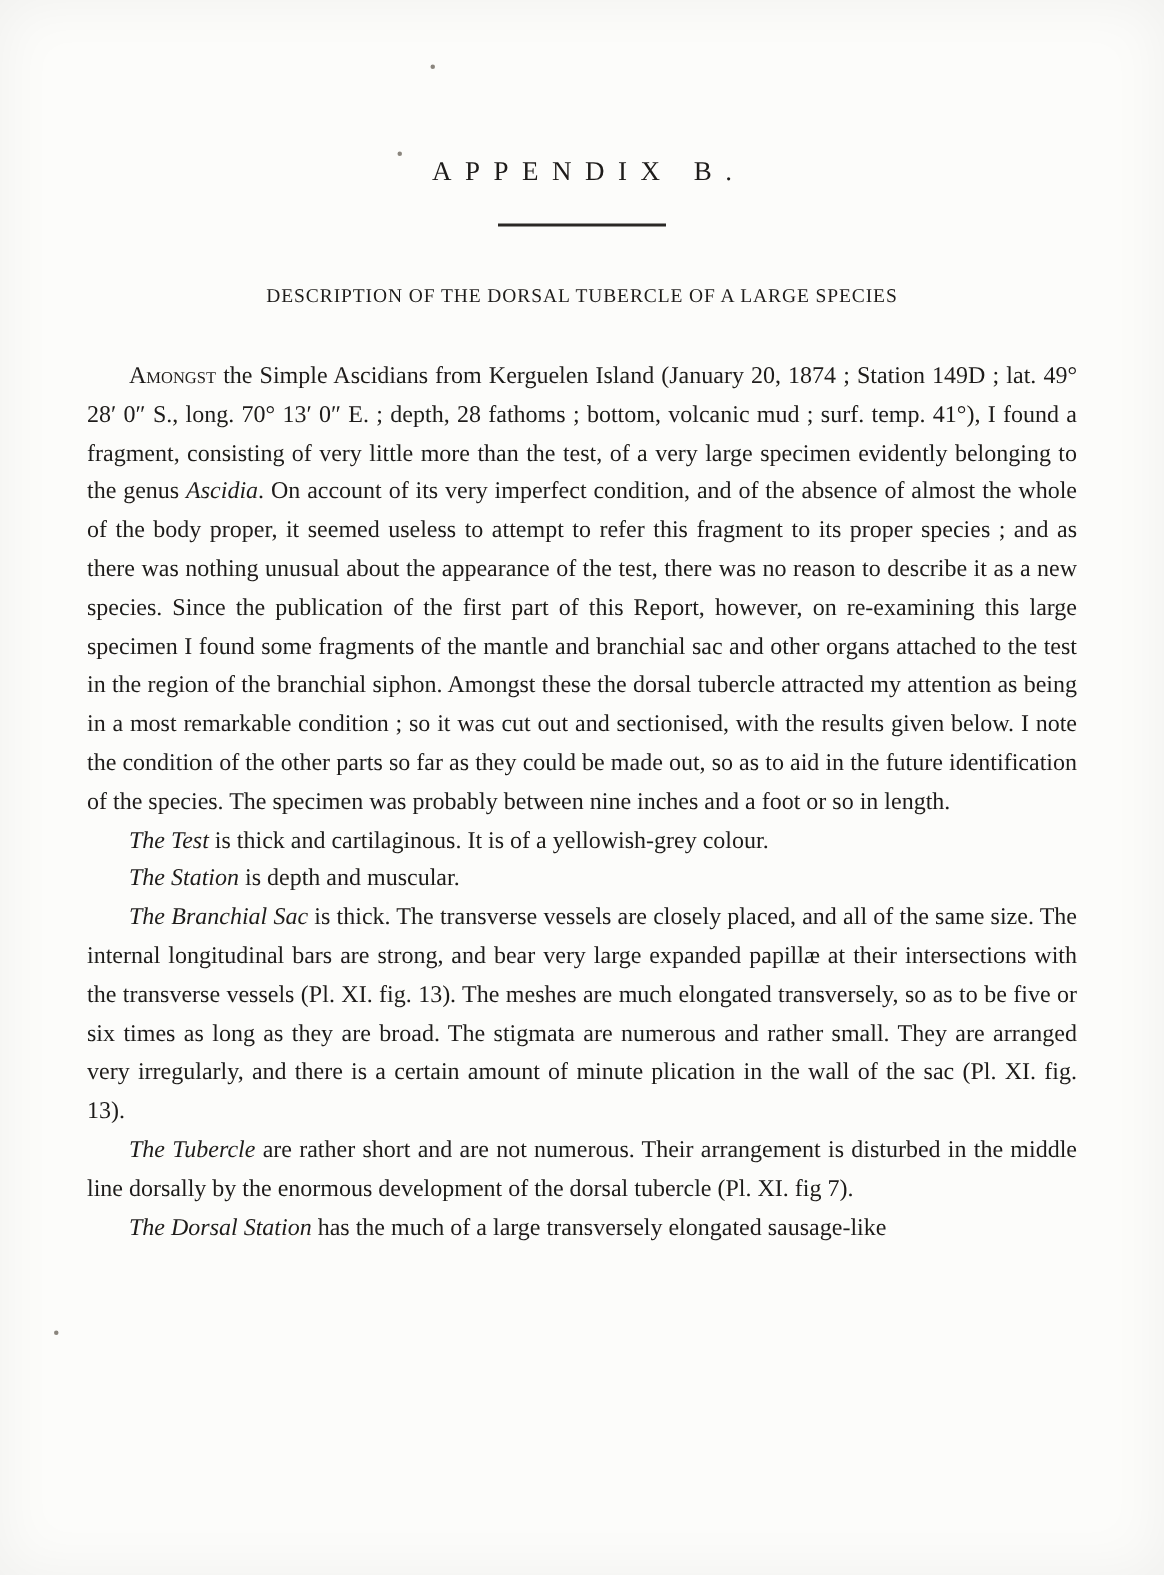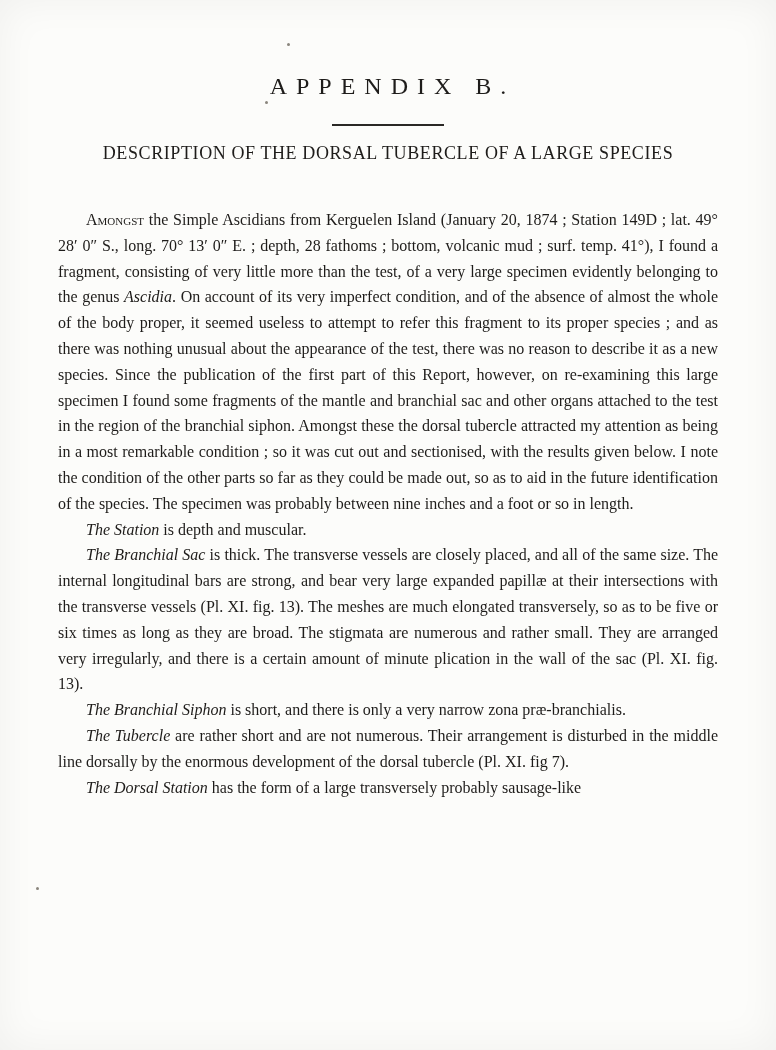--- a/index.html
+++ b/index.html
@@ -14,44 +14,44 @@
     margin: 0 auto;
     background: #fcfcfa;
     box-shadow: inset 0 0 40px rgba(0,0,0,0.05);
     font-family: "Liberation Serif", "DejaVu Serif", serif;
     color: #1e1c1a;
     overflow: hidden;
     box-sizing: border-box;
   }
   .title {
     margin: 0;
-    padding-top: 73px;
+    padding-top: 104px;
     text-align: center;
-    font-size: 24px;
+    font-size: 18px;
     font-weight: normal;
     letter-spacing: 9px;
     text-indent: 9px; 
   }
   .rule {
     width: 112px;
     height: 0;
     border-top: 2px solid #2a2825;
     margin: 24px auto 0 auto;
   }
   .heading {
-    margin: 16px 0 0 0;
+    margin: 34px 0 0 0;
     text-align: center;
-    font-size: 18px;
+    font-size: 13px;
     font-weight: normal;
     letter-spacing: 0.6px;
     line-height: 23px;
   }
   .heading-line { display: block; }
   .body-text {
-    margin: 42px 58px 0 58px;
+    margin: 30px 58px 0 58px;
     font-size: 16px;
     line-height: 25.8px;
     text-align: justify;
   }
   .body-text p {
     margin: 0;
     text-indent: 28px;
   }
   .sc { font-variant: small-caps; }
   .it { font-style: italic; }
@@ -75,19 +75,19 @@
   <h1 class="title">APPENDIX B.</h1>
 
   <div class="rule"></div>
 
   <h2 class="heading">
     <span class="heading-line">DESCRIPTION OF THE DORSAL TUBERCLE OF A LARGE SPECIES</span>
   </h2>
 
   <div class="body-text">
       <p><span class="sc">Amongst</span><span> the Simple Ascidians from Kerguelen Island (January 20, 1874 ; Station 149D ; lat. 49° 28′ 0″ S., long. 70° 13′ 0″ E. ; depth, 28 fathoms ; bottom, volcanic mud ; surf. temp. 41°), I found a fragment, consisting of very little more than the test, of a very large specimen evidently belonging to the genus </span><span class="it">Ascidia</span><span>.  On account of its very imperfect condition, and of the absence of almost the whole of the body proper, it seemed useless to attempt to refer this fragment to its proper species ; and as there was nothing unusual about the appearance of the test, there was no reason to describe it as a new species.  Since the publication of the first part of this Report, however, on re-examining this large specimen I found some fragments of the mantle and branchial sac and other organs attached to the test in the region of the branchial siphon.  Amongst these the dorsal tubercle attracted my attention as being in a most remarkable condition ; so it was cut out and sectionised, with the results given below.  I note the condition of the other parts so far as they could be made out, so as to aid in the future identification of the species.  The specimen was probably between nine inches and a foot or so in length.</span></p>
+      <p><span class="it">The Test</span><span> is thick and cartilaginous.  It is of a yellowish-grey colour.</span></p>
       <p><span class="it">The Station</span><span> is depth and muscular.</span></p>
       <p><span class="it">The Branchial Sac</span><span> is thick.  The transverse vessels are closely placed, and all of the same size.  The internal longitudinal bars are strong, and bear very large expanded papillæ at their intersections with the transverse vessels (Pl. XI. fig. 13). The meshes are much elongated transversely, so as to be five or six times as long as they are broad.  The stigmata are numerous and rather small.  They are arranged very irregularly, and there is a certain amount of minute plication in the wall of the sac (Pl. XI. fig. 13).</span></p>
-      <p><span class="it">The Branchial Siphon</span><span> is short, and there is only a very narrow zona præ-branchialis.</span></p>
       <p><span class="it">The Tubercle</span><span> are rather short and are not numerous.  Their arrangement is disturbed in the middle line dorsally by the enormous development of the dorsal tubercle (Pl. XI. fig 7).</span></p>
-      <p><span class="it">The Dorsal Station</span><span> has the form of a large transversely probably sausage-like</span></p>
+      <p><span class="it">The Dorsal Station</span><span> has the much of a large transversely elongated sausage-like</span></p>
     </div>
 </div>
 
 </body></html>

